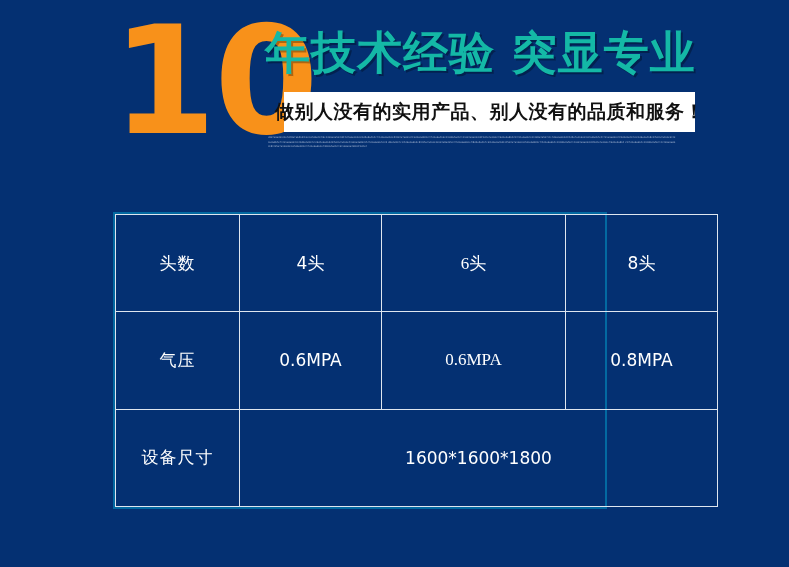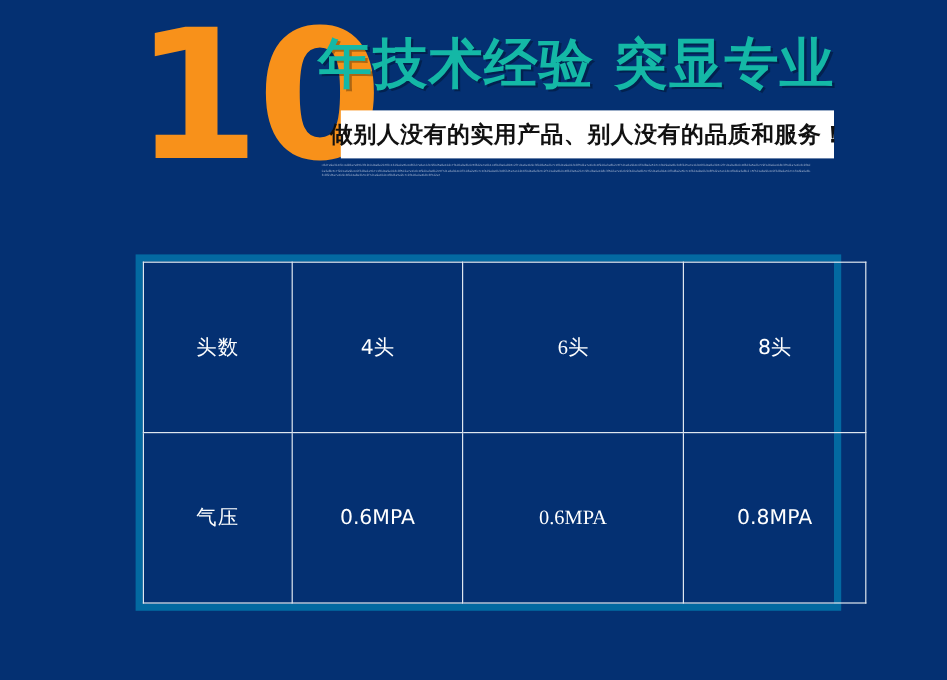--- a/index.html
+++ b/index.html
@@ -82,23 +82,23 @@
     max-height: 16px;
     opacity: 0.85;
     user-select: none;
   }
 
   
   #spec-table {
     position: absolute;
     left: 113px;
     top: 212px;
-    width: 588px;
+    width: 494px;
     height: 297px;
-    border: 6px solid #0369a1;
+    border: 2px solid #0369a1;
     box-sizing: border-box;
   }
   table.spec {
     width: 100%;
     height: 100%;
     border-collapse: collapse;
     table-layout: fixed;
   }
   table.spec td {
     border: 1px solid #dfe6ef;
@@ -144,15 +144,19 @@
           <td class="c1">4头</td>
           <td class="c2">6头</td>
           <td class="c3">8头</td>
         </tr>
         <tr>
           <td class="label">气压</td>
           <td class="c1">0.6MPA</td>
           <td class="c2">0.6MPA</td>
           <td class="c3">0.8MPA</td>
         </tr>
+        <tr>
+          <td class="label">设备尺寸</td>
+          <td class="merged" colspan="3">1600*1600*1800</td>
+        </tr>
       </tbody>
   </table>
 </div>
 
 </body></html>

